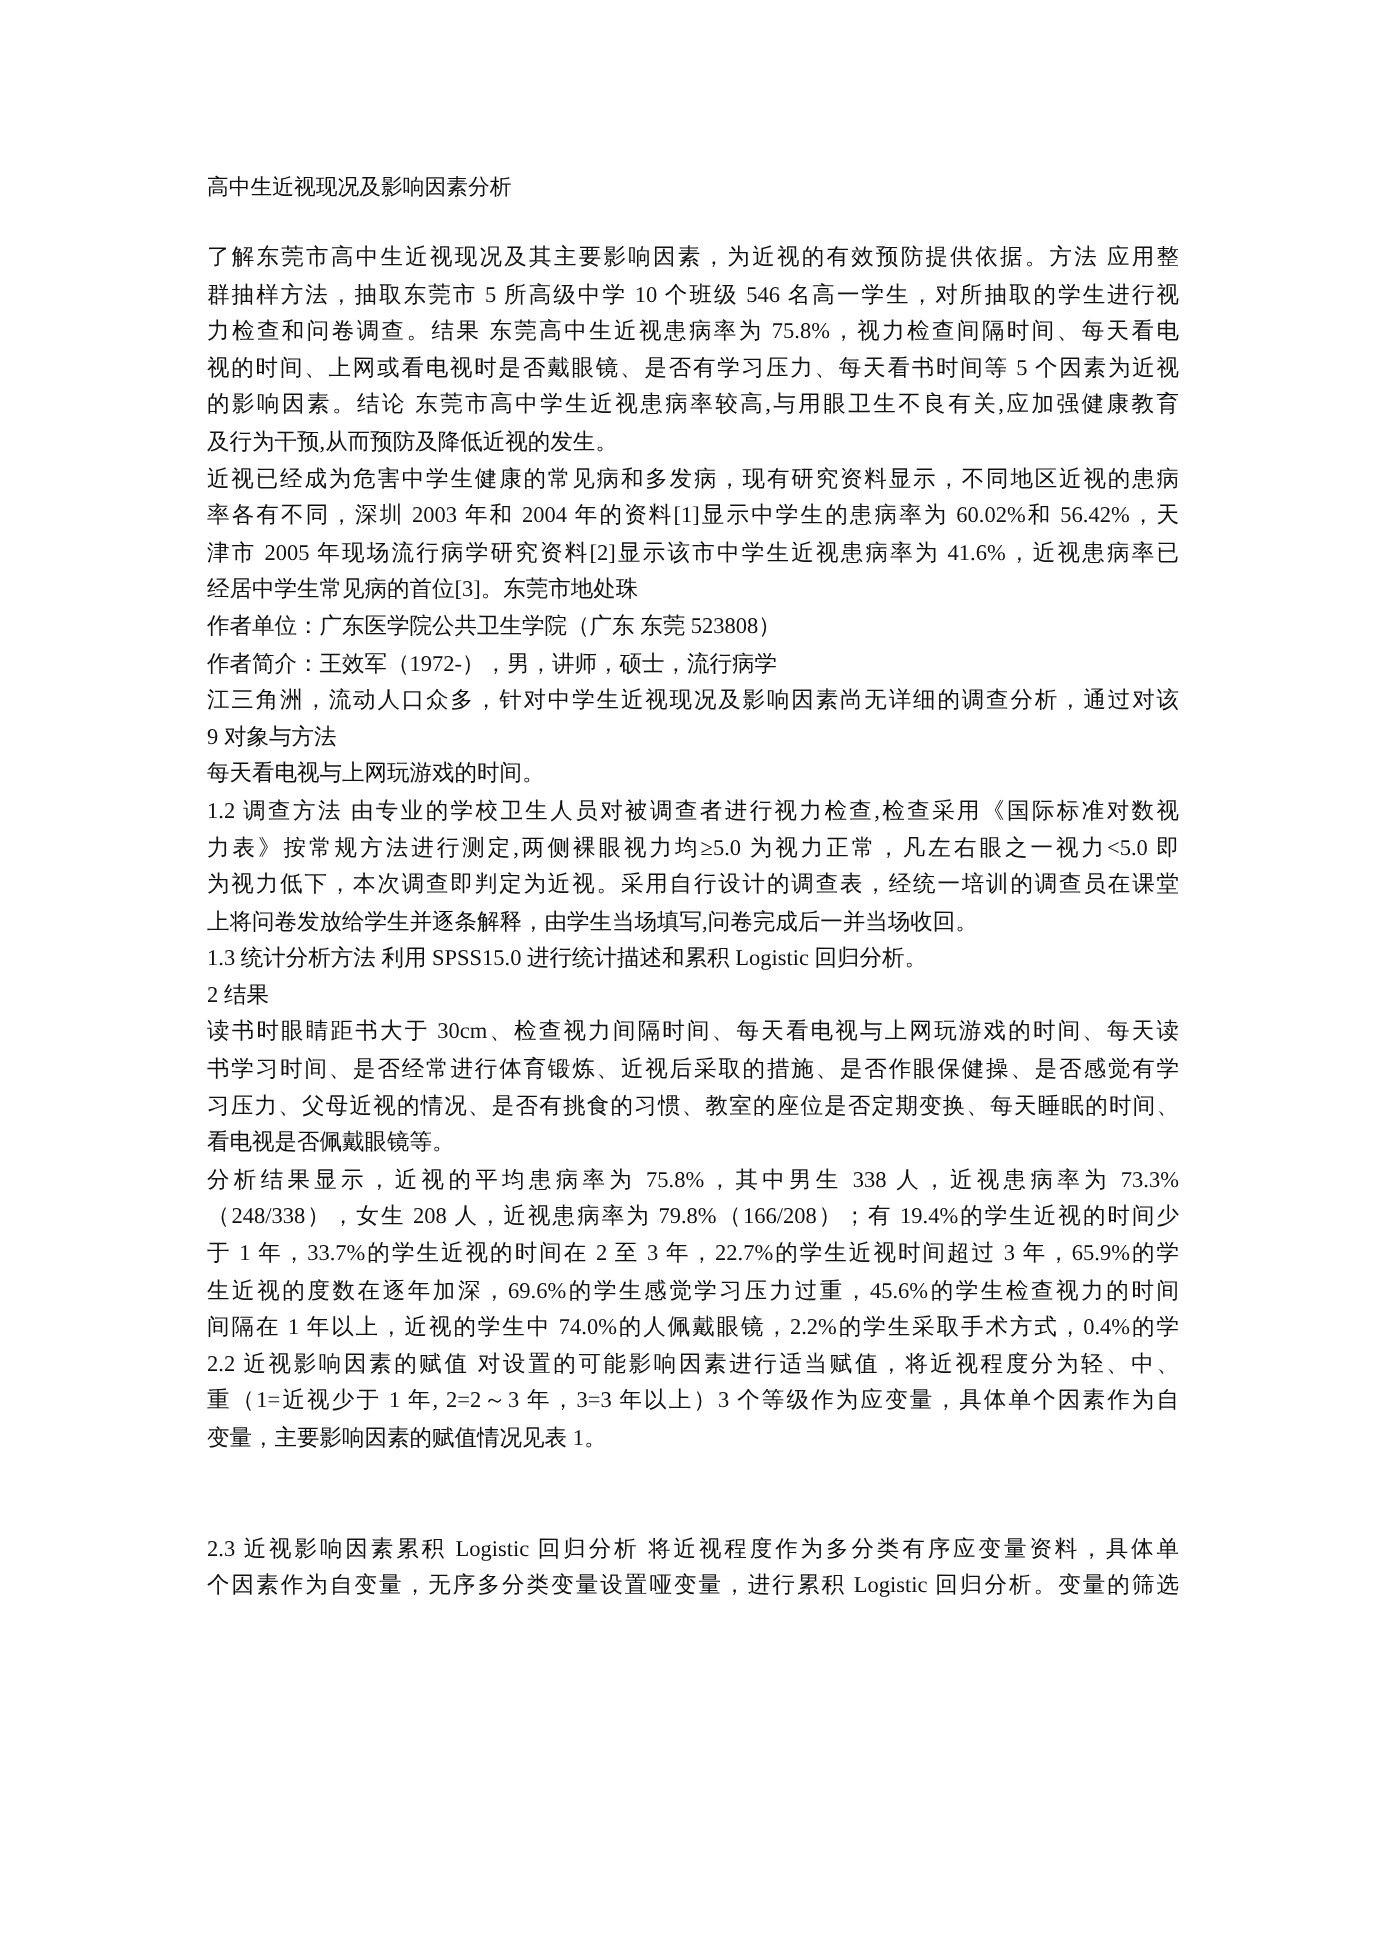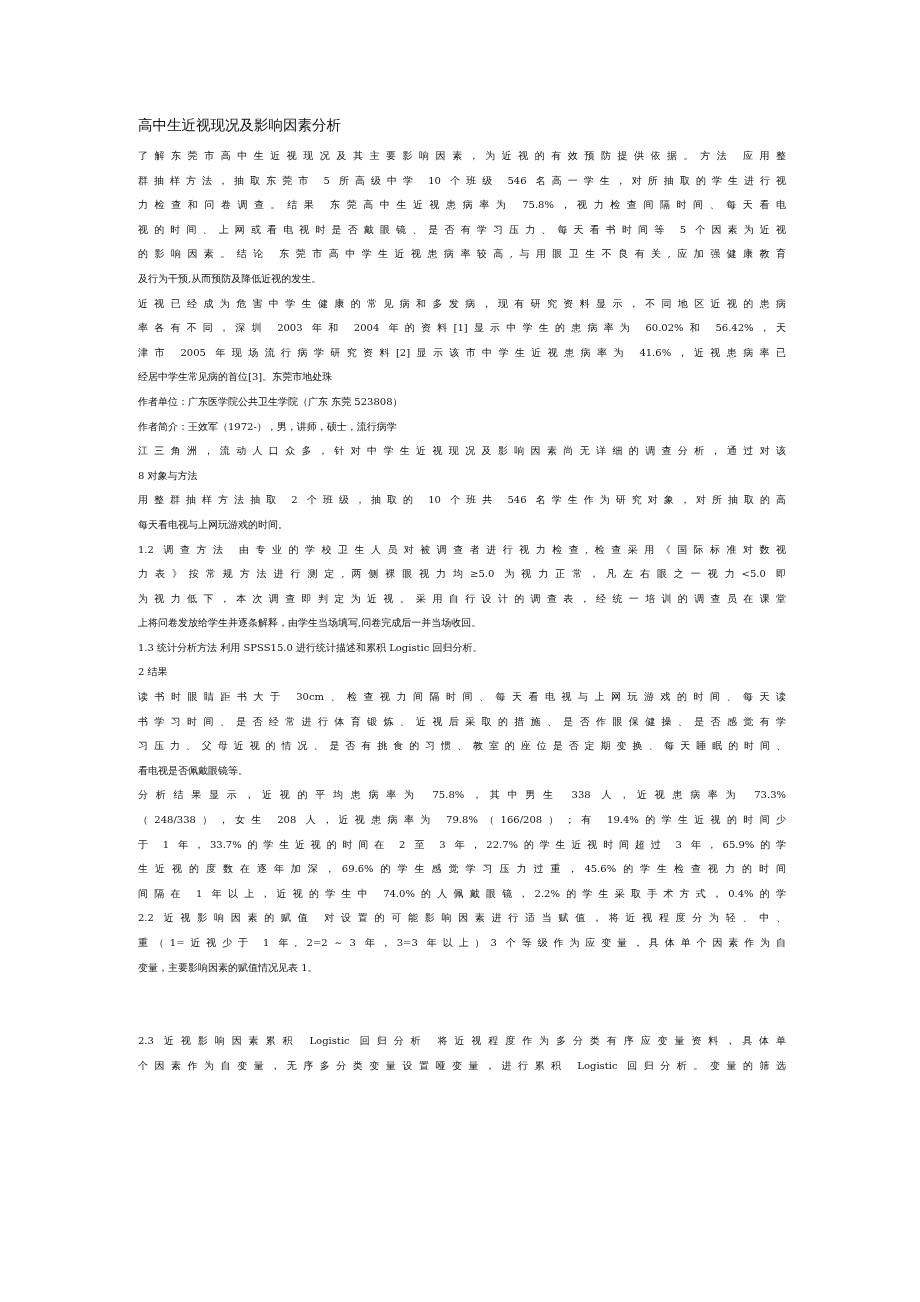--- a/index.html
+++ b/index.html
@@ -1,21 +1,21 @@
 <!DOCTYPE html>
 <html><head>
 <meta charset="utf-8">
 <style>
   html, body { margin: 0; padding: 0; background: #ffffff; }
   body { width: 920px; height: 1302px; position: relative; overflow: hidden;
          font-family: "DejaVu Serif", "Liberation Serif", serif; color: #111; }
   .page { position: absolute; left: 138px; top: 114px; width: 648px; }
-  .title { font-size: 14.5px; line-height: 22px; height: 22px; margin: 0 0 8px 0; white-space: nowrap; }
-  .line { font-size: 10px; line-height: 24.6px; height: 24.6px; white-space: nowrap;
-          text-align: justify; text-align-last: justify; overflow: visible; }
+  .title { font-size: 14.5px; line-height: 22px; height: 22px; margin: 0 0 24px 0; white-space: nowrap; }
+  .line { font-size: 15px; line-height: 24.6px; height: 24.6px; white-space: nowrap;
+          text-align: justify; text-align-last: justify; overflow: visible; font-family: Liberation Serif, serif; }
   .line.last { text-align-last: left; }
   .gap { height: 49px; }
 </style>
 </head>
 <body>
 
 <div class="page">
   <div class="title">高中生近视现况及影响因素分析</div>
   <div id="block1">
       <div class="line"> 了解东莞市高中生近视现况及其主要影响因素，为近视的有效预防提供依据。方法  应用整</div>
@@ -24,22 +24,21 @@
       <div class="line">视的时间、上网或看电视时是否戴眼镜、是否有学习压力、每天看书时间等 5 个因素为近视</div>
       <div class="line">的影响因素。结论    东莞市高中学生近视患病率较高,与用眼卫生不良有关,应加强健康教育</div>
       <div class="line last">及行为干预,从而预防及降低近视的发生。</div>
       <div class="line">近视已经成为危害中学生健康的常见病和多发病，现有研究资料显示，不同地区近视的患病</div>
       <div class="line">率各有不同，深圳 2003 年和 2004 年的资料[1]显示中学生的患病率为 60.02%和 56.42%，天</div>
       <div class="line">津市 2005 年现场流行病学研究资料[2]显示该市中学生近视患病率为 41.6%，近视患病率已</div>
       <div class="line last">经居中学生常见病的首位[3]。东莞市地处珠</div>
       <div class="line last">作者单位：广东医学院公共卫生学院（广东    东莞    523808）</div>
       <div class="line last">作者简介：王效军（1972-），男，讲师，硕士，流行病学</div>
       <div class="line">江三角洲，流动人口众多，针对中学生近视现况及影响因素尚无详细的调查分析，通过对该</div>
-      <div class="line last">8 对象与方法</div>
-      <div class="line">用整群抽样方法抽取 2 个班级，抽取的 10 个班共 546 名学生作为研究对象，对所抽取的高</div>
+      <div class="line last">9 对象与方法</div>
       <div class="line last">每天看电视与上网玩游戏的时间。</div>
       <div class="line">1.2 调查方法    由专业的学校卫生人员对被调查者进行视力检查,检查采用《国际标准对数视</div>
       <div class="line">力表》按常规方法进行测定,两侧裸眼视力均≥5.0 为视力正常，凡左右眼之一视力&lt;5.0 即</div>
       <div class="line">为视力低下，本次调查即判定为近视。采用自行设计的调查表，经统一培训的调查员在课堂</div>
       <div class="line last">上将问卷发放给学生并逐条解释，由学生当场填写,问卷完成后一并当场收回。</div>
       <div class="line last">1.3  统计分析方法    利用 SPSS15.0 进行统计描述和累积 Logistic 回归分析。</div>
       <div class="line last">2  结果</div>
       <div class="line">读书时眼睛距书大于 30cm、检查视力间隔时间、每天看电视与上网玩游戏的时间、每天读</div>
       <div class="line">书学习时间、是否经常进行体育锻炼、近视后采取的措施、是否作眼保健操、是否感觉有学</div>
       <div class="line">习压力、父母近视的情况、是否有挑食的习惯、教室的座位是否定期变换、每天睡眠的时间、</div>

